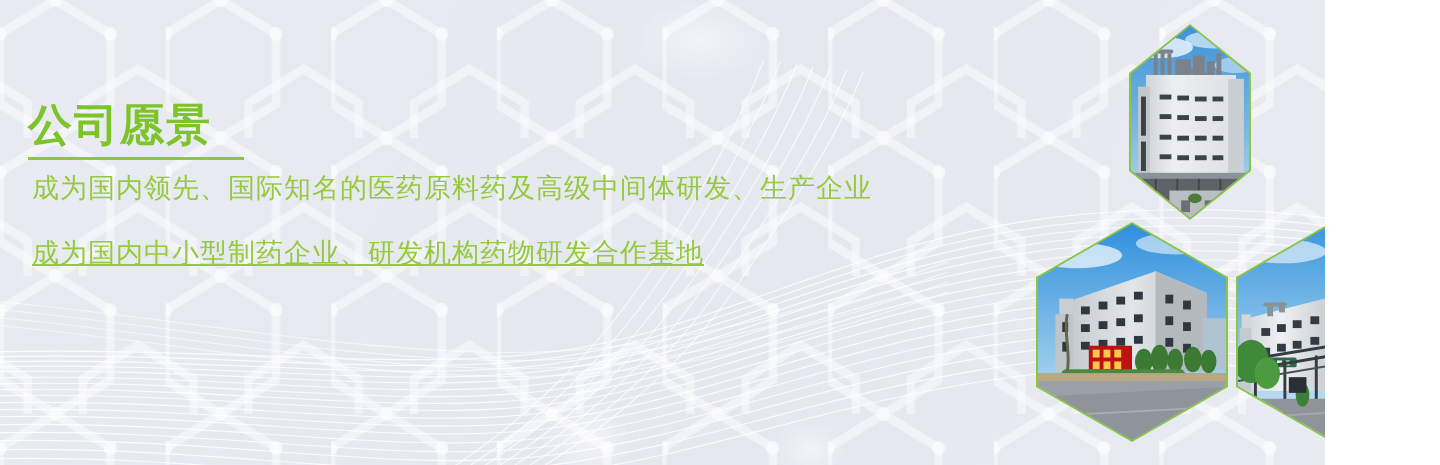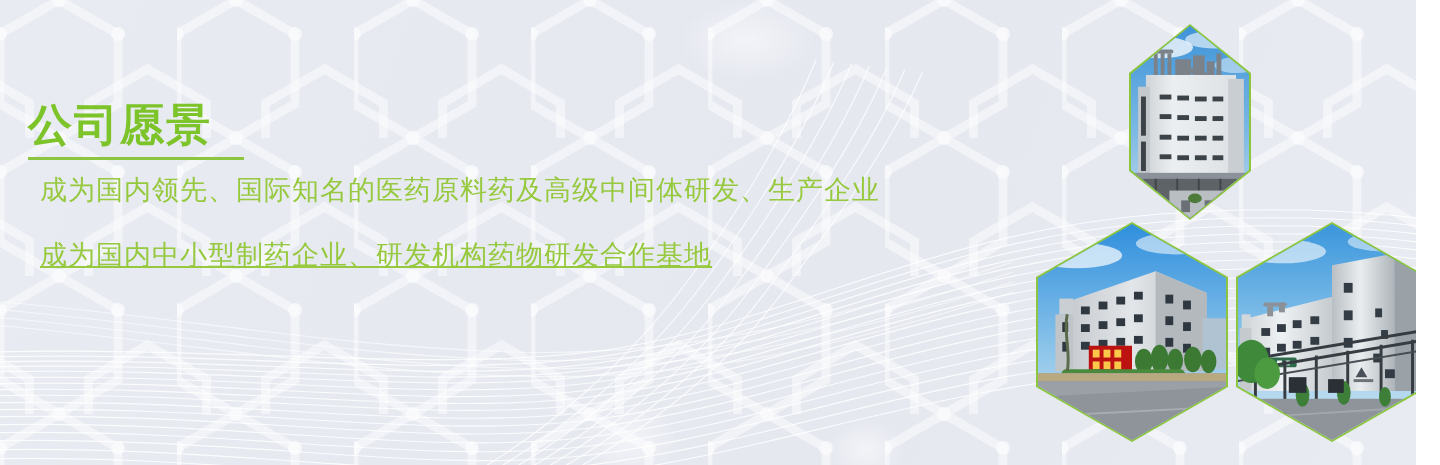--- a/index.html
+++ b/index.html
@@ -2,25 +2,26 @@
 <html><head>
 <meta charset="utf-8">
 <style>
   html, body {
     margin: 0;
     padding: 0;
     background: #ffffff;
   }
   #banner {
     position: relative;
-    width: 1416px;
+    width: 1280px;
     height: 465px;
     overflow: hidden;
     font-family: "Liberation Sans", "DejaVu Sans", sans-serif;
     background: linear-gradient(110deg, #e9ebf2 0%, #e7e9f1 35%, #e6e8f0 62%, #e9ebf2 100%);
+    padding-left: 45px;
   }
 
   
   .bg-layer {
     position: absolute;
     inset: 0;
     pointer-events: none;
   }
   .bg-layer svg { display: block; width: 100%; height: 100%; }
 
@@ -45,21 +46,21 @@
     height: 3px;
     background: #8cc63f;
     margin: 8px 0 10px 0;
   }
   .vision-line {
     font-size: 27px;
     color: #96c93d;
     line-height: 1.35;
     letter-spacing: 1px;
     white-space: nowrap;
-    margin: 12px;
+    margin: 4px;
   }
   .vision-line.second {
     margin-top: 28px;
     text-decoration: underline;
   }
 
   
   .hex {
     position: absolute;
     background: #8cc63f;

